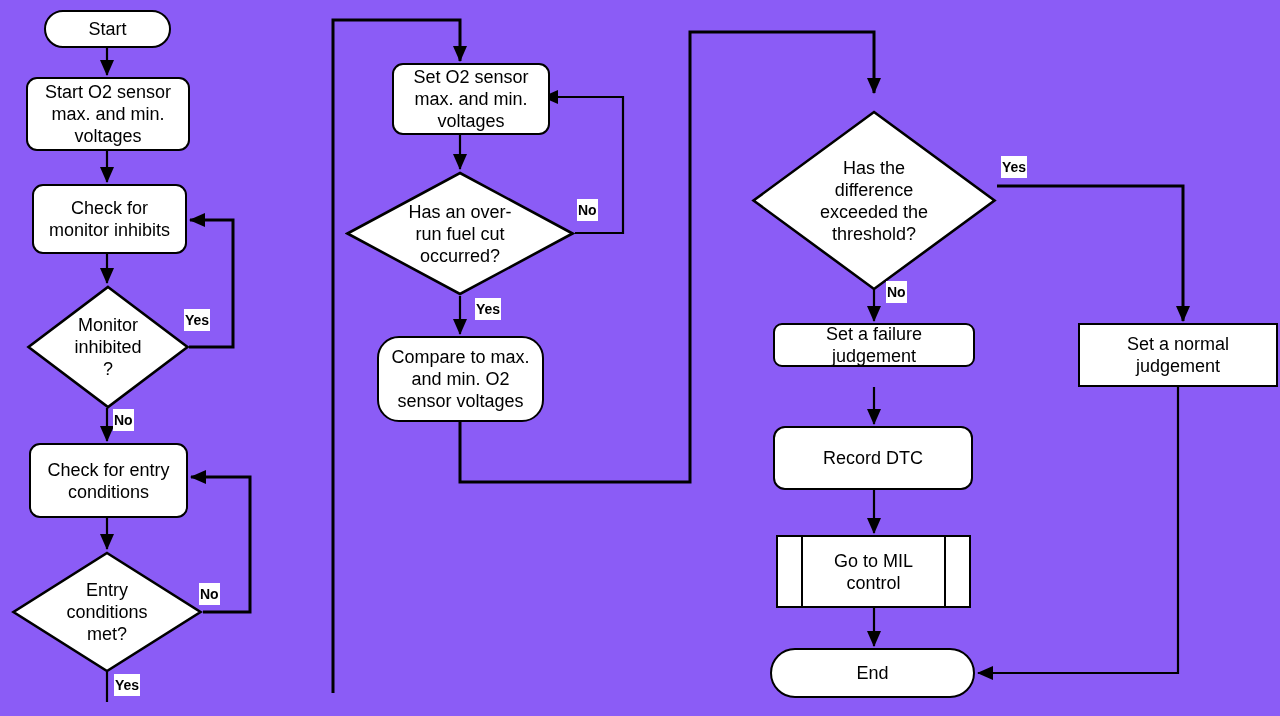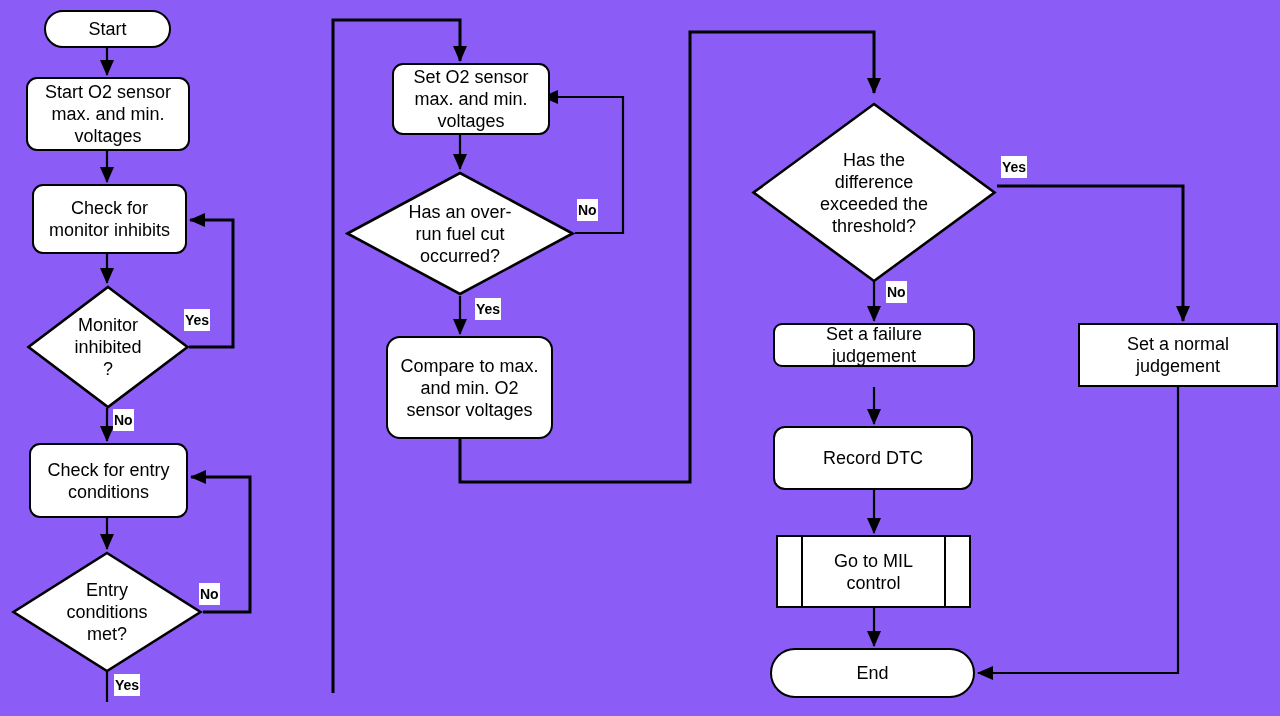--- a/index.html
+++ b/index.html
@@ -115,27 +115,27 @@
 
   <div class="node decision" style="left:345px;top:171px;width:230px;height:125px;">
     <svg width="230" height="125" viewBox="0 0 230 125">
       <polygon points="115,2 227.5,62.5 115,123 2.5,62.5" fill="#fff" stroke="#000" stroke-width="2.6"></polygon>
     </svg>
     <span class="lbl">Has an over-
 run fuel cut
 occurred?</span>
   </div>
 
-  <div class="node process" style="left:386px;top:336px;width:167px;height:103px;border-radius:14px;">
+  <div class="node process" style="left:377px;top:336px;width:167px;height:86px;border-radius:22px;">
     <span class="lbl">Compare to max.
 and min. O2
 sensor voltages</span>
   </div>
 
-  <div class="node decision" style="left:751px;top:102px;width:246px;height:181px;">
+  <div class="node decision" style="left:751px;top:110px;width:246px;height:181px;">
     <svg width="246" height="181" viewBox="0 0 246 181">
       <polygon points="123,2 243.5,90.5 123,179 2.5,90.5" fill="#fff" stroke="#000" stroke-width="2.6"></polygon>
     </svg>
     <span class="lbl">Has the
 difference
 exceeded the
 threshold?</span>
   </div>
 
   <div class="node process" style="left:773px;top:323px;width:202px;height:44px;border-radius:9px;">

